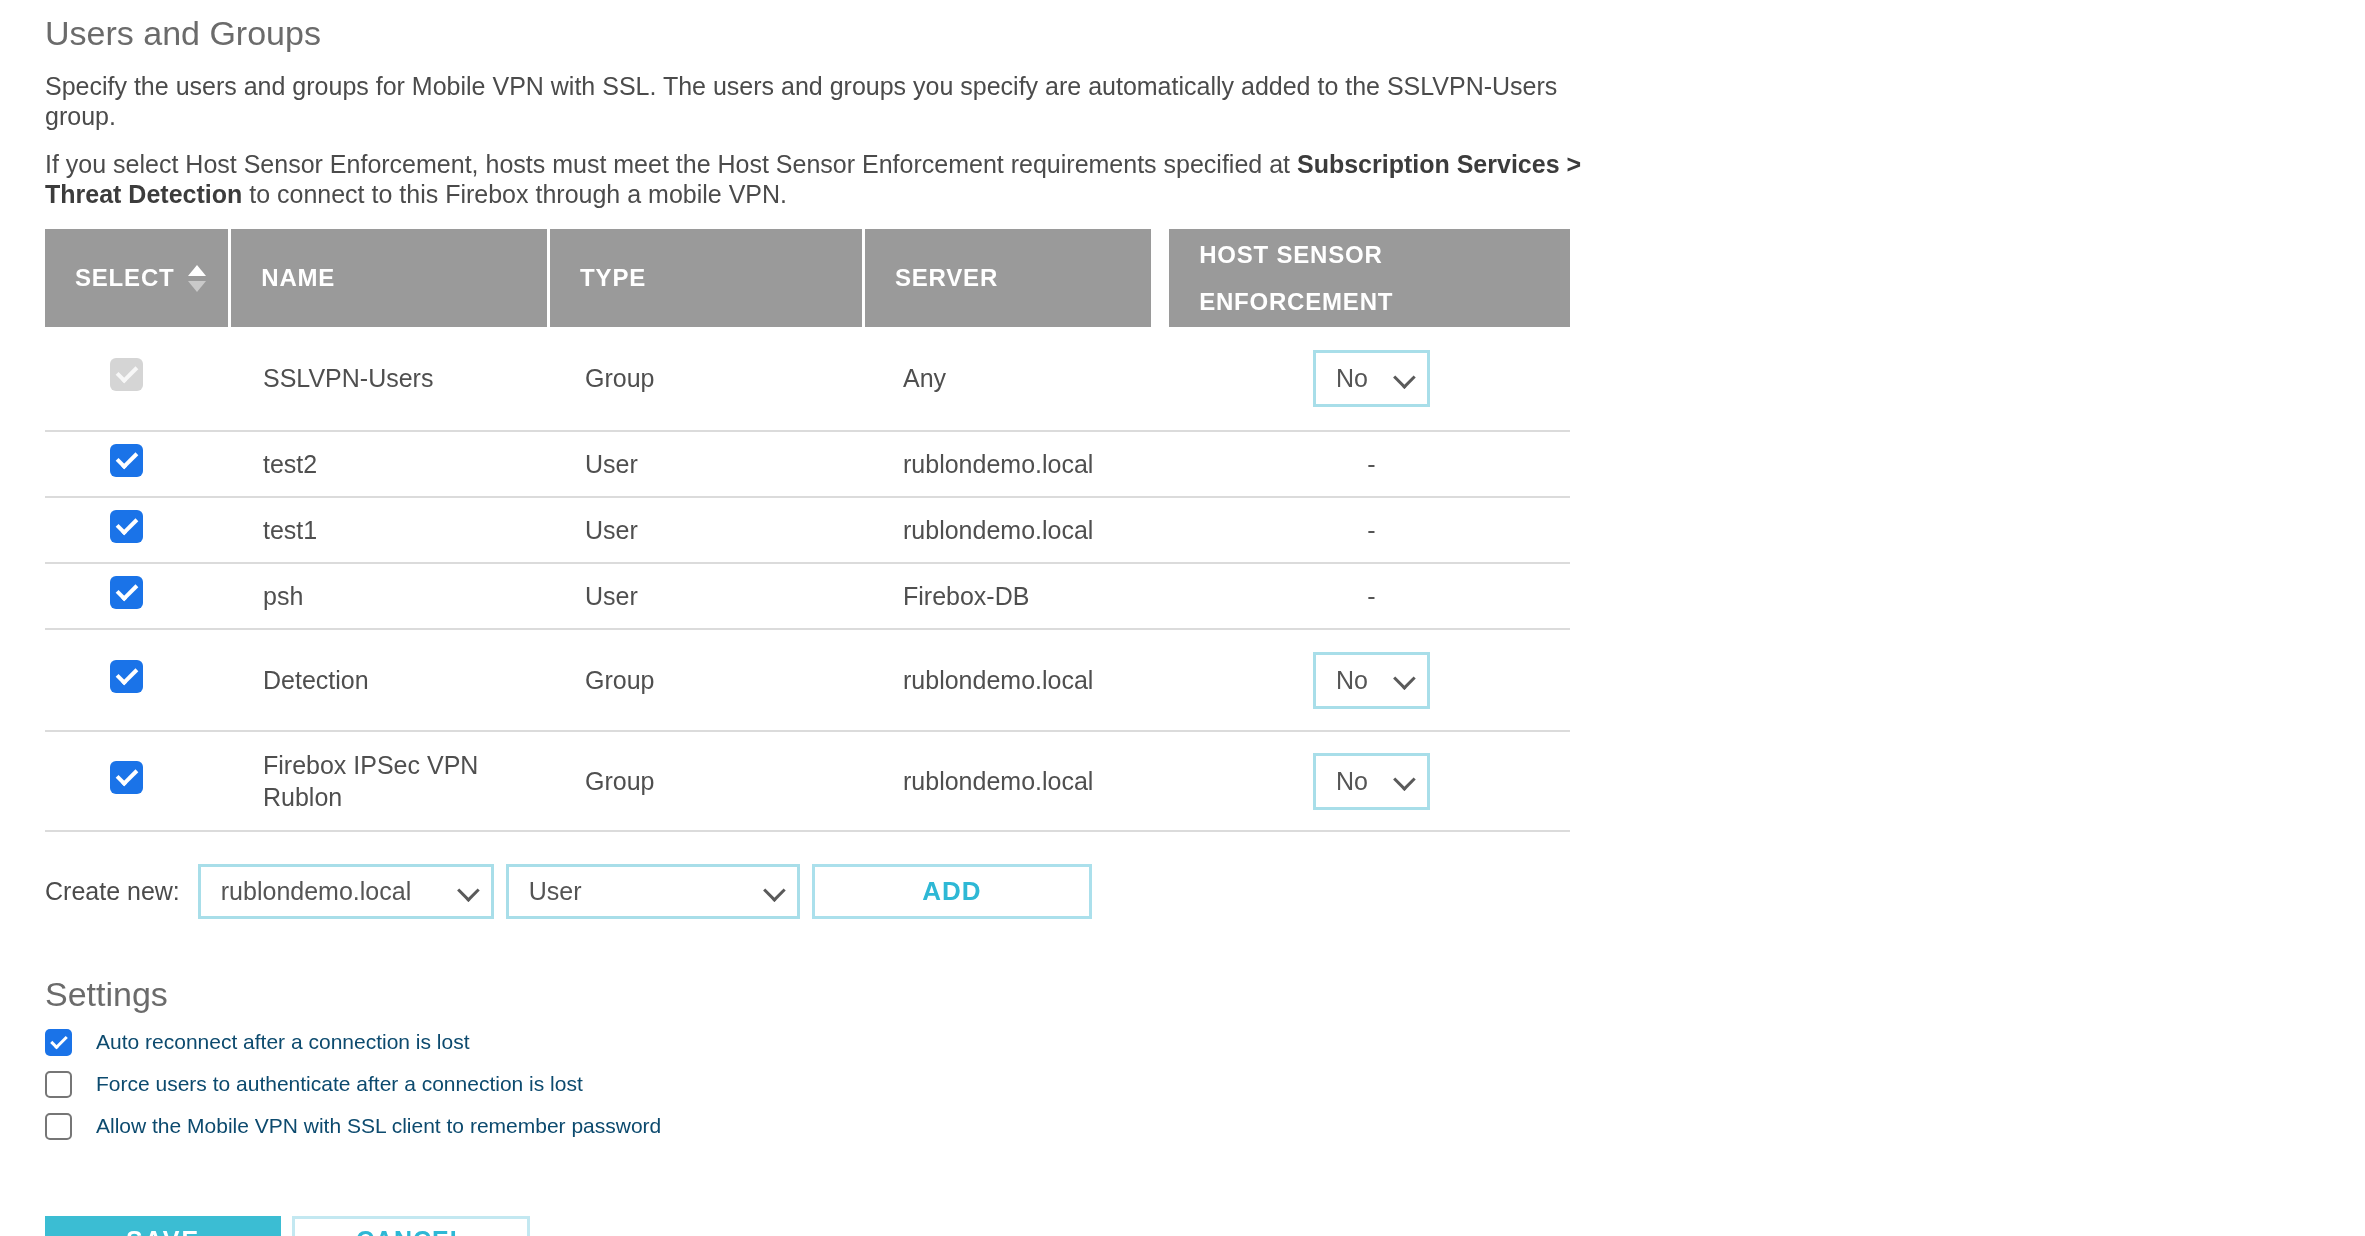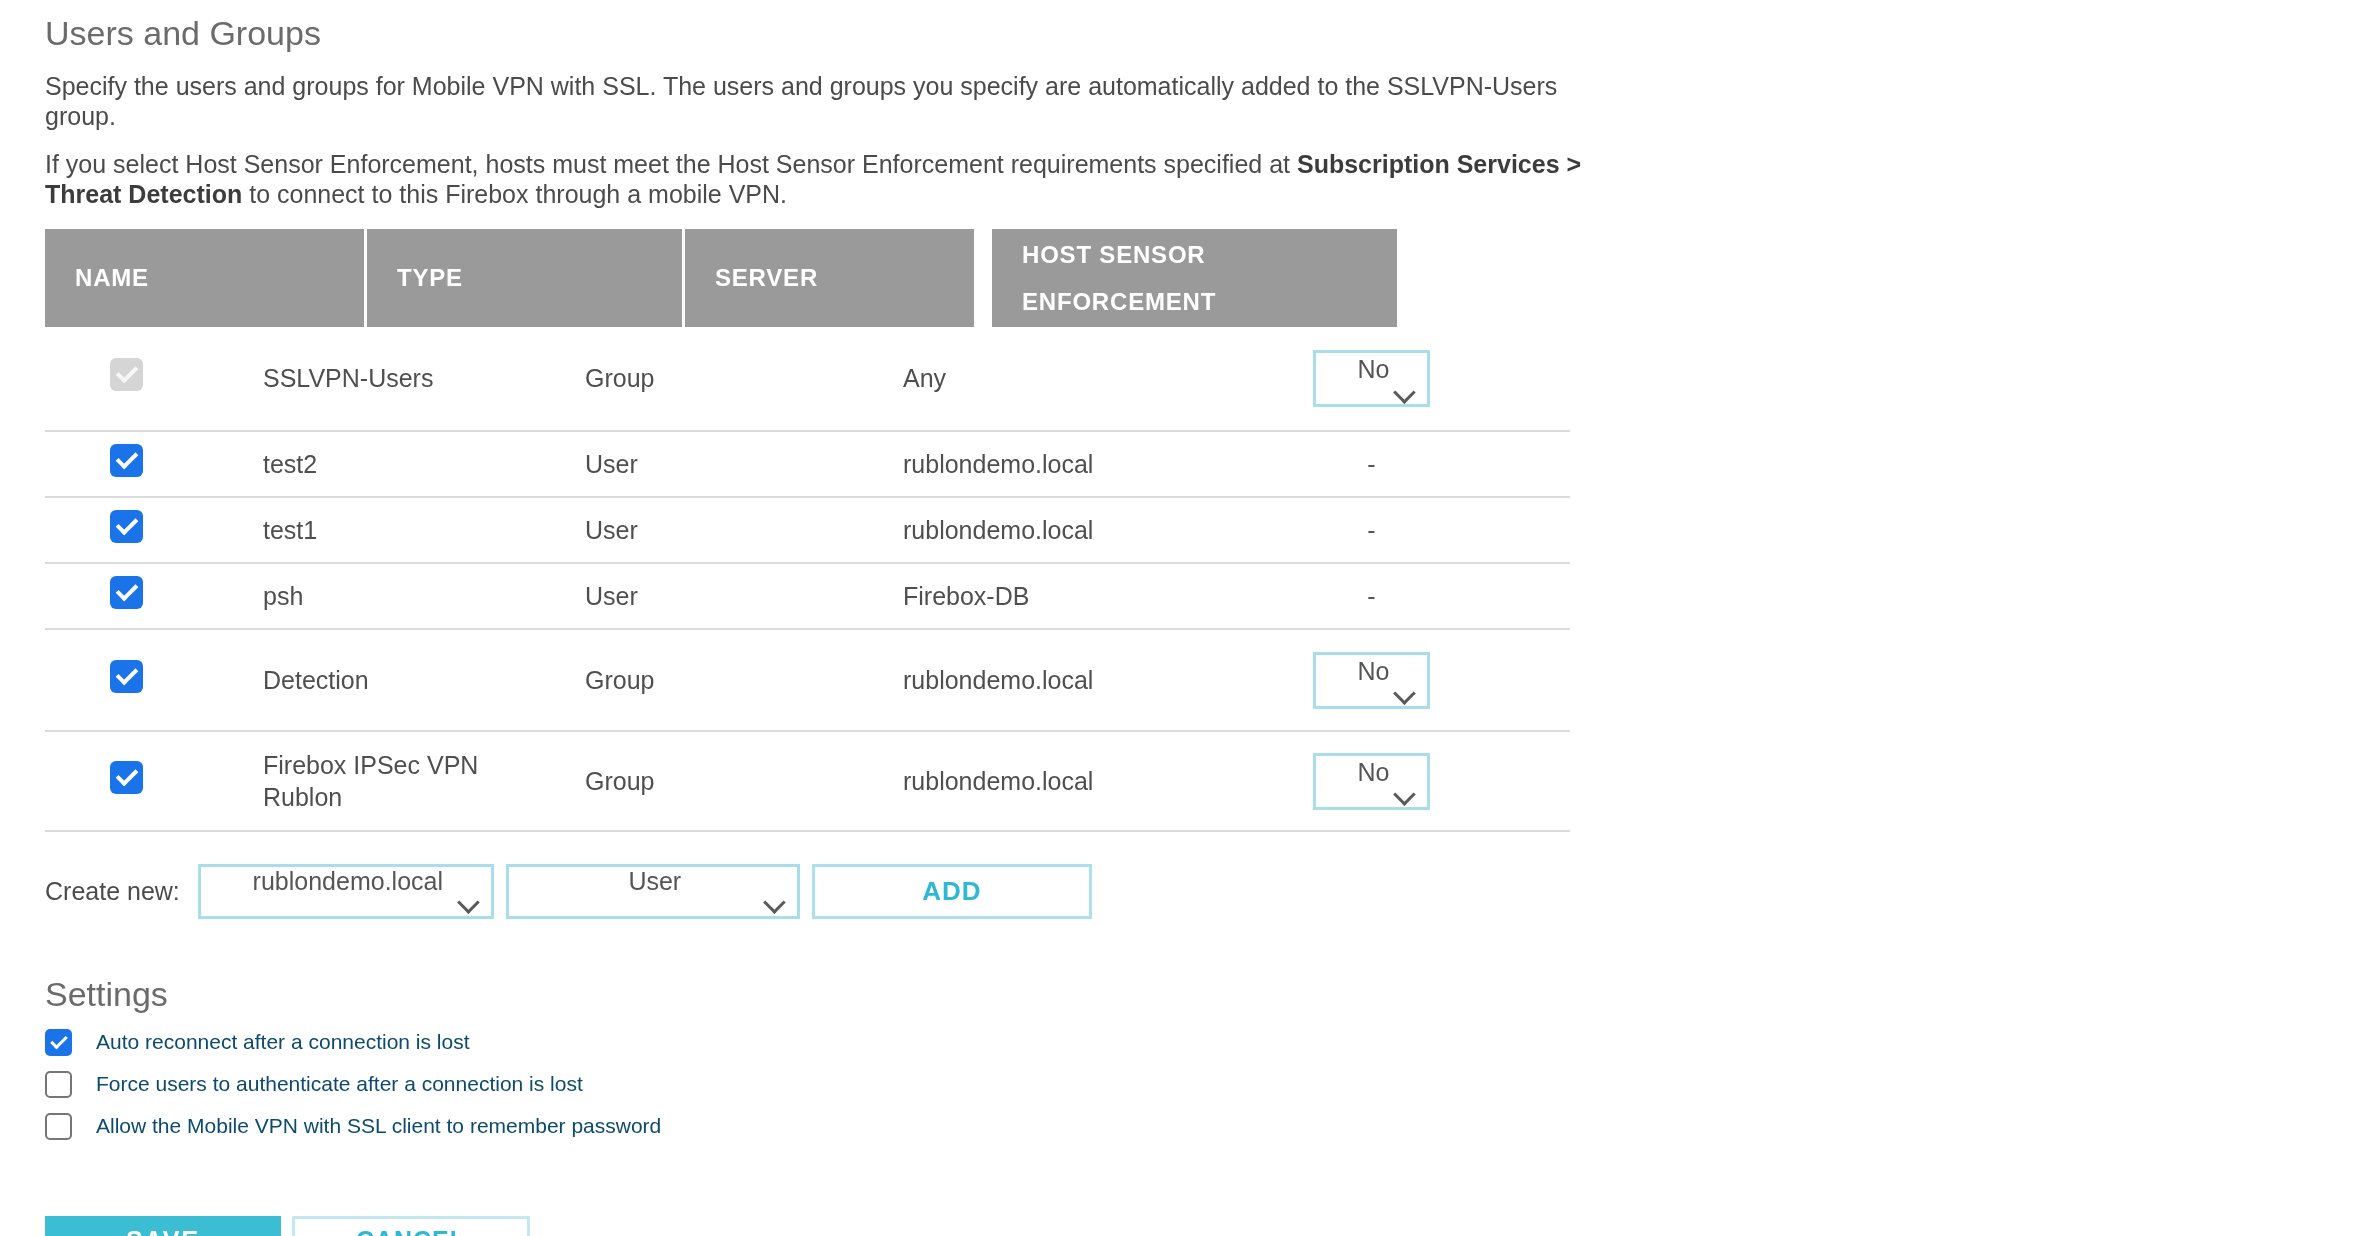--- a/index.html
+++ b/index.html
@@ -51,21 +51,21 @@
   .cb-sm.checked { background:var(--checkbox-blue,#1a73e8); border:none; }
   .cb-sm.checked::after {
     content:""; position:absolute; left:6px; top:7px; width:13px; height:6px;
     border-left:3px solid #ffffff; border-bottom:3px solid #ffffff; transform:rotate(-45deg);
   }
 
   
   .select {
     height:57px; box-sizing:border-box; border:3px solid var(--select-border,#a8dee9);
     background:#ffffff; display:flex; align-items:center;
-    padding:0 16px 0 20px; font-size:25px; color:#555555; cursor:pointer;flex-direction:column;
+    padding:0 16px 0 20px; font-size:25px; color:#555555; cursor:pointer;
   }
   .chev {
     margin-left:auto; width:13px; height:13px;
     border-right:3px solid #5a5a5a; border-bottom:3px solid #5a5a5a;
     transform:rotate(45deg) translateY(-2px);
   }
   .dd { width:117px; }
   .dash { width:117px; text-align:center; font-size:25px; color:#555555; }
 
   
@@ -107,20 +107,27 @@
 <div class="content">
 
   <h1 class="page-title">Users and Groups</h1>
 
   <p class="desc">Specify the users and groups for Mobile VPN with SSL. The users and groups you specify are automatically added to the SSLVPN-Users group.</p>
 
   <p class="desc"><span>If you select Host Sensor Enforcement, hosts must meet the Host Sensor Enforcement requirements specified at </span><strong>Subscription Services &gt; Threat Detection</strong><span> to connect to this Firebox through a mobile VPN.</span></p>
 
   <div class="table">
     <div class="thead">
+      <div class="th c1">
+        <span>SELECT</span>
+        <span class="sort">
+          <span class="tri up"></span>
+          <span class="tri down"></span>
+        </span>
+      </div>
       <div class="th c2">NAME</div>
       <div class="th c3">TYPE</div>
       <div class="th c4">SERVER</div>
       <div class="th c5">
         <span>HOST SENSOR</span>
         <span>ENFORCEMENT</span>
       </div>
     </div>
 
     <div class="trow h105">

